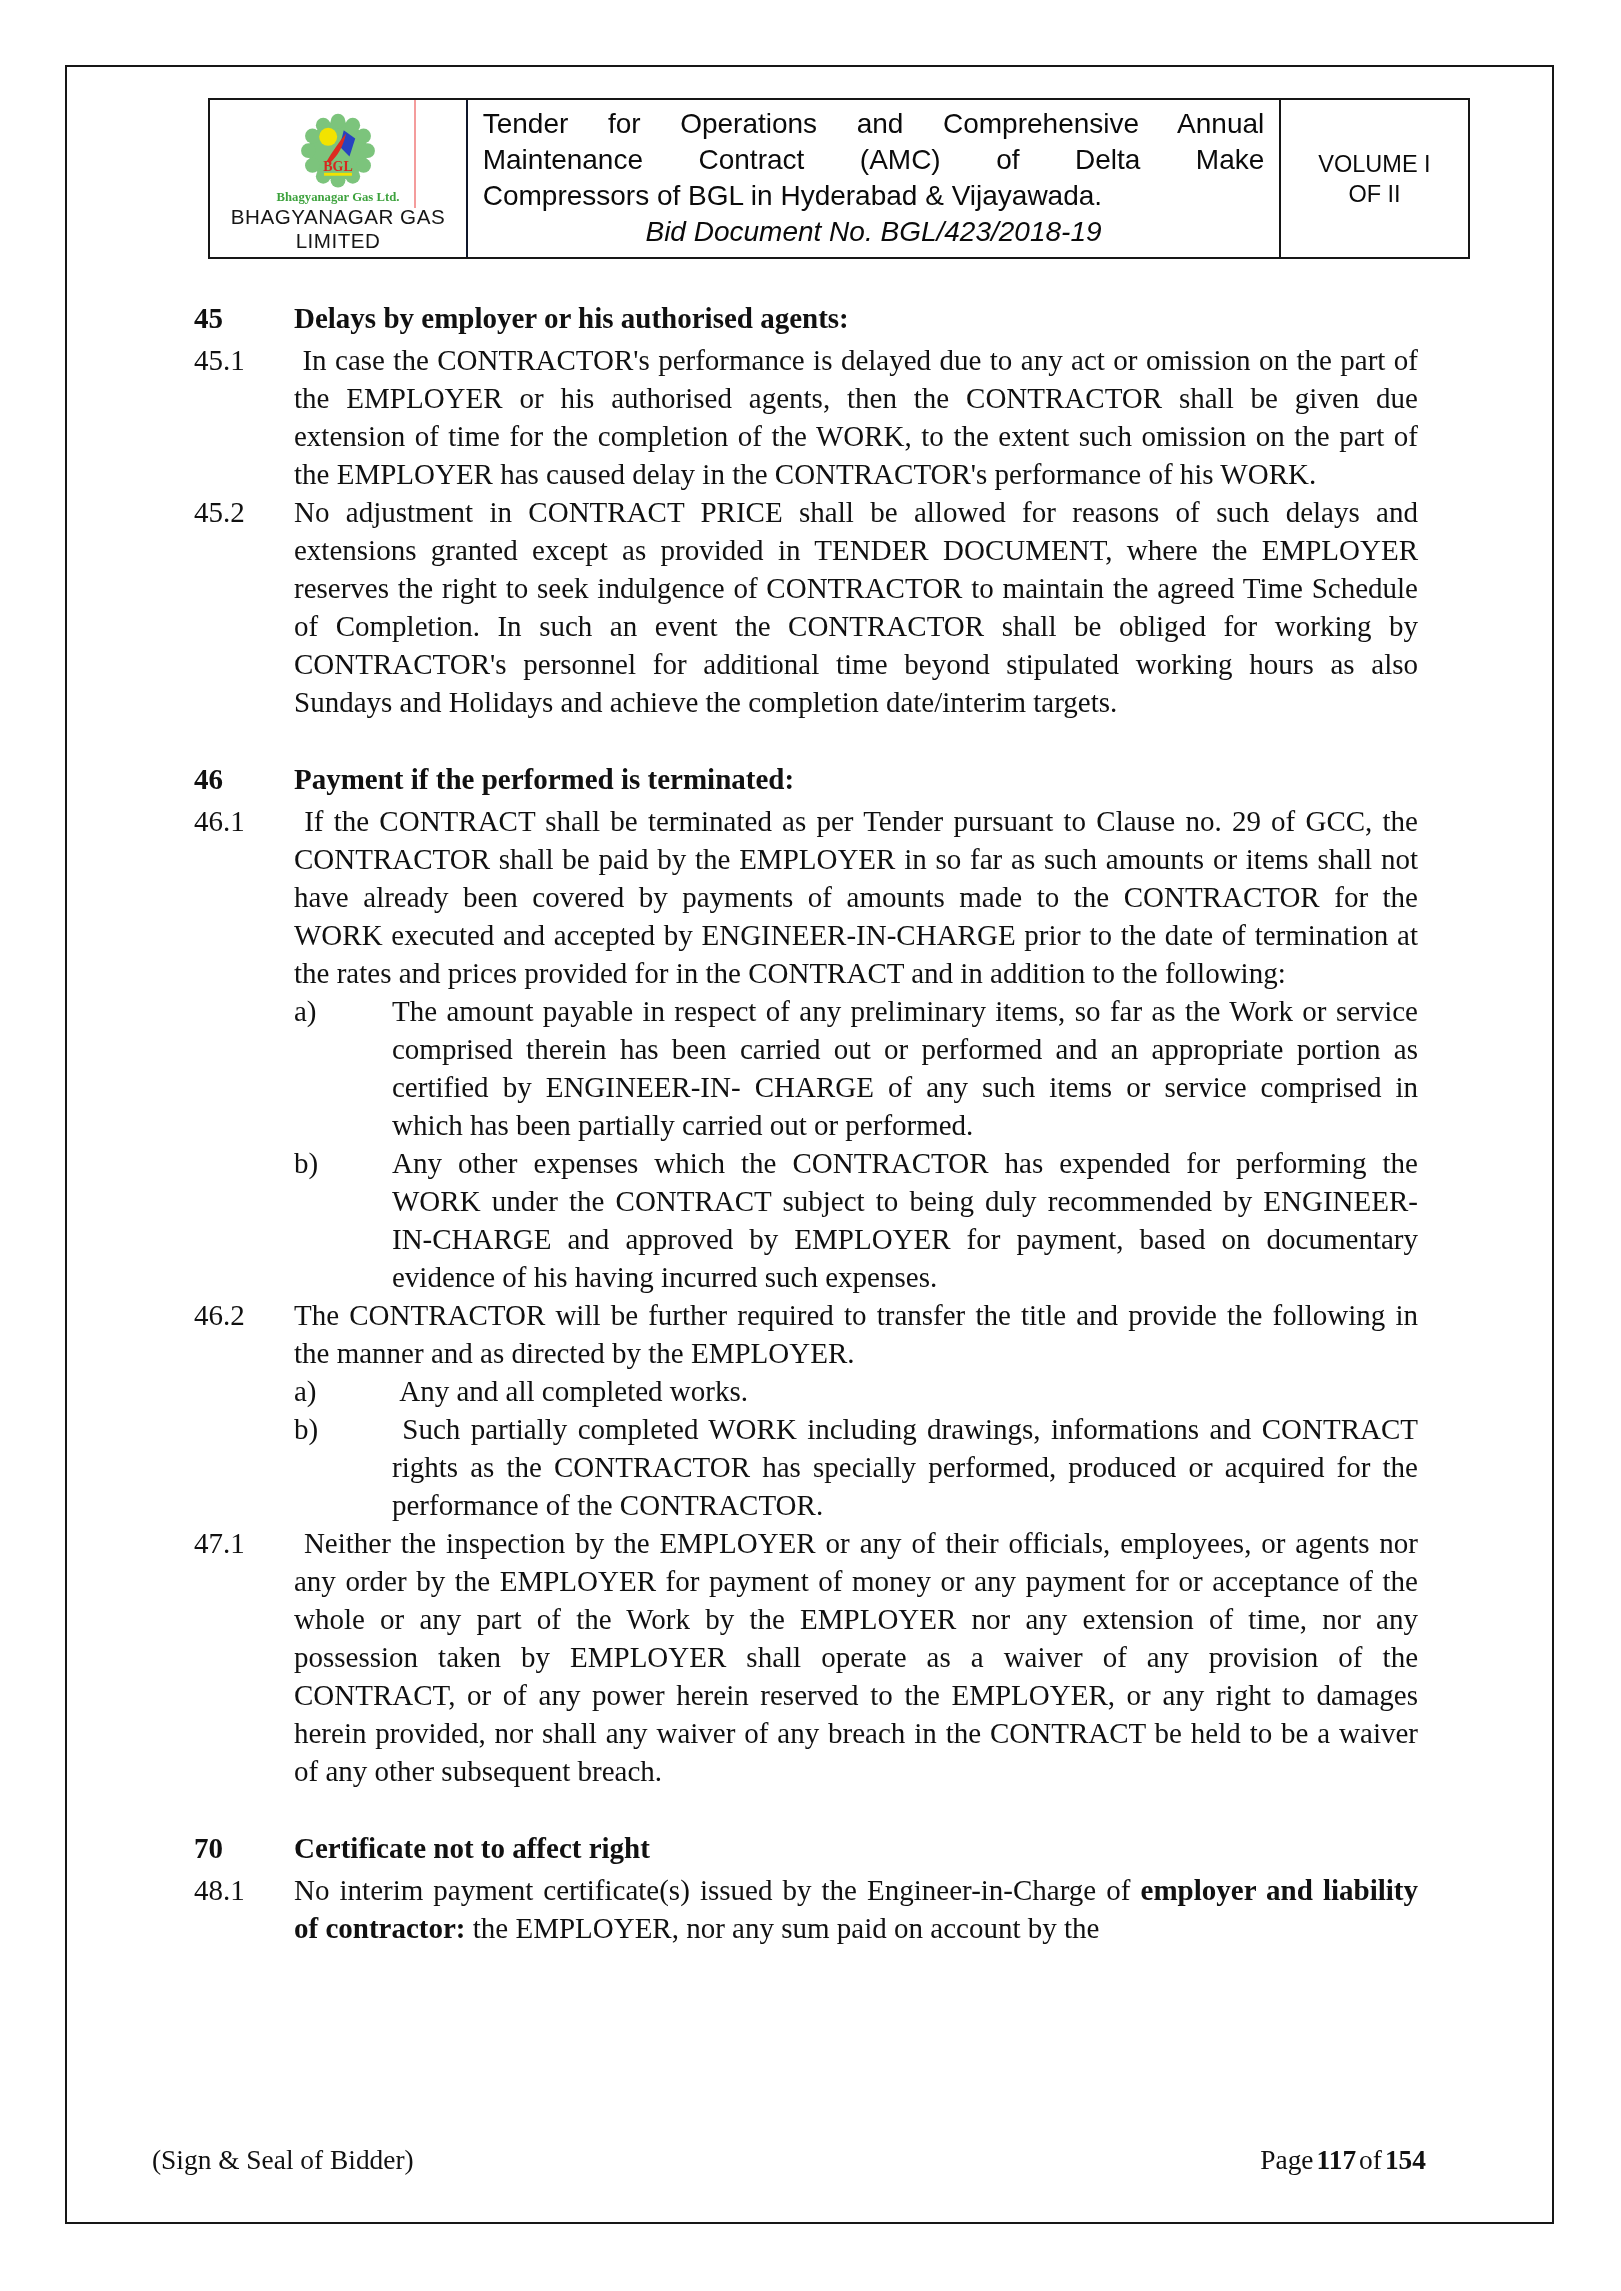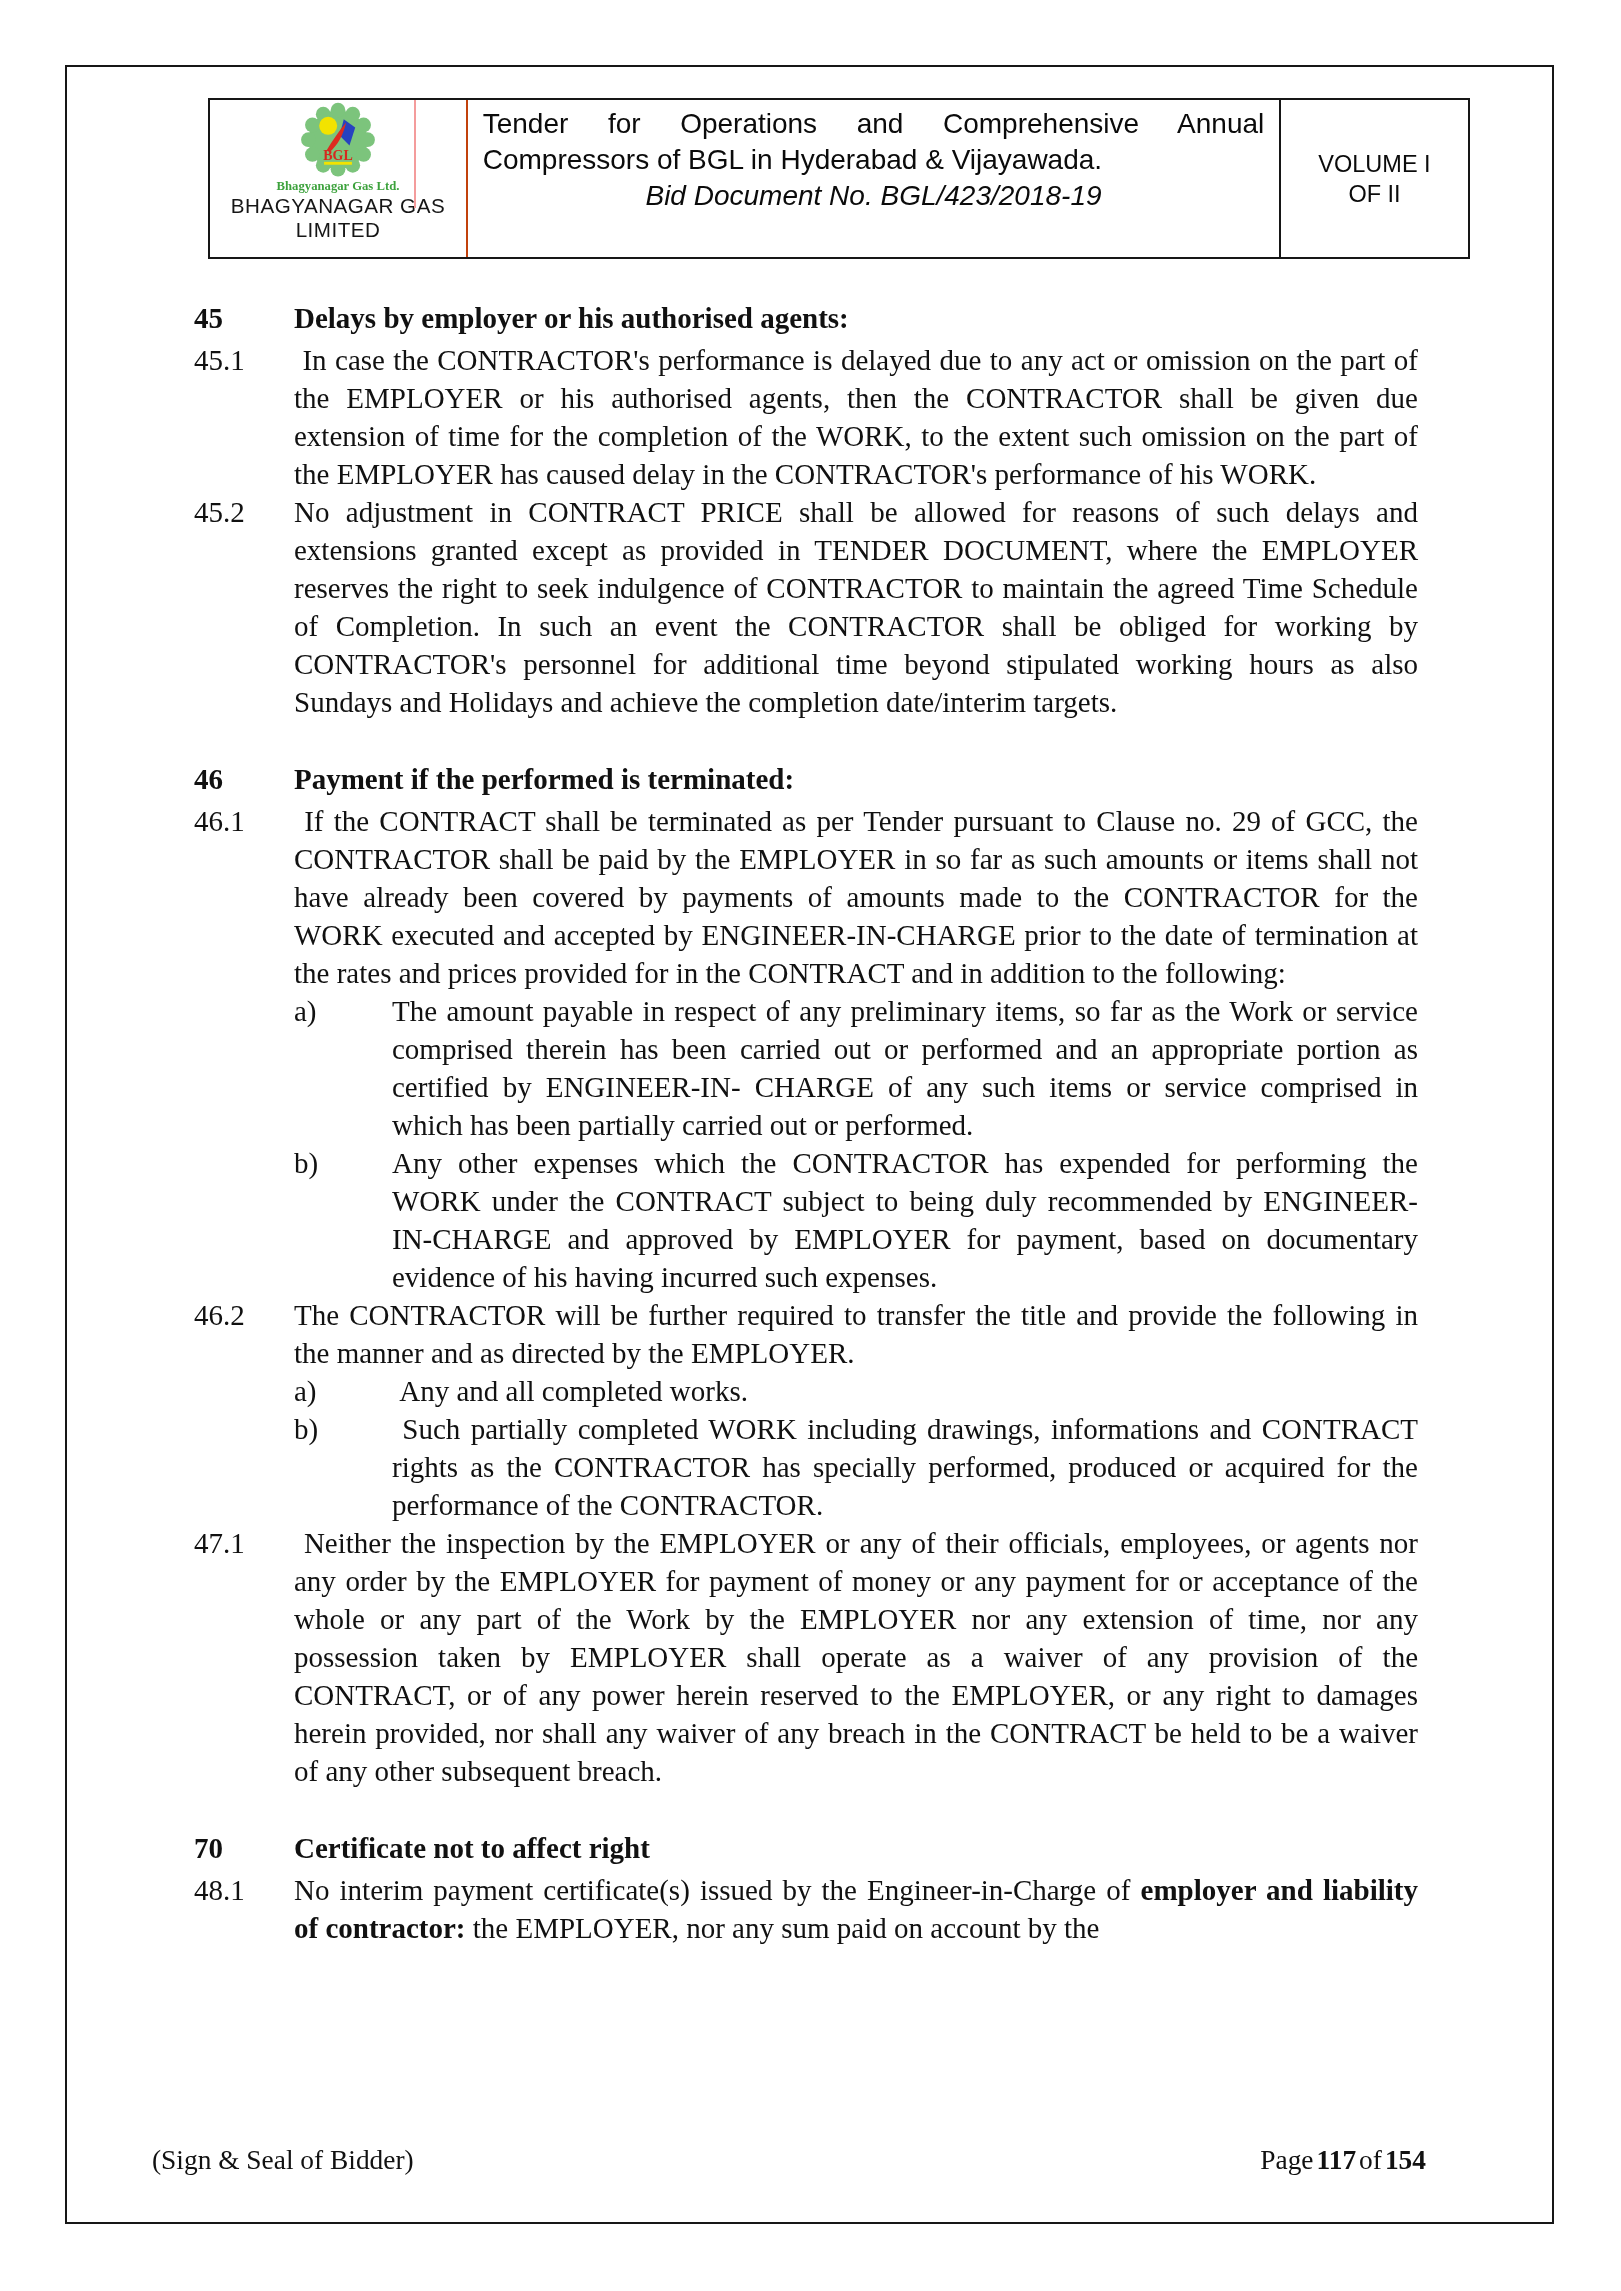--- a/index.html
+++ b/index.html
@@ -13,23 +13,23 @@
     border:2.9px solid #161616;
   }
   
   .header-table{
     position:absolute;left:208px;top:98px;width:1262px;height:161px;
     display:flex;border:2px solid #161616;box-sizing:border-box;
     font-family:"Liberation Sans", sans-serif;
   }
   .logo-cell{
     position:relative;width:258px;box-sizing:border-box;
-    border-right:2px solid #c2410c;
+    border-right:2px solid #0f172a;
     display:flex;flex-direction:column;align-items:center;
-    padding-top:2px;overflow:hidden;
+    padding-top:13px;overflow:hidden;
   }
   .logo-caption{
     font-family:"Liberation Serif", serif;font-weight:bold;
     font-size:12.7px;line-height:14.7px;margin-top:-4.9px;
   }
   .company-name{
     font-size:20.6px;line-height:24.5px;text-align:center;color:#161616;
     letter-spacing:0.5px;
   }
   .scan-line{
@@ -101,20 +101,21 @@
         <rect x="33" y="73" width="34" height="3.5" fill="#f2e300"></rect>
       </svg>
       <div class="logo-caption" style="color:#3da23d;">Bhagyanagar Gas Ltd.</div>
       <div class="company-name">BHAGYANAGAR GAS</div>
       <div class="company-name">LIMITED</div>
       <div class="scan-line"></div>
     </div>
 
     <div class="title-cell">
       <div class="title-line">Tender for Operations and Comprehensive Annual</div>
+      <div class="title-line">Maintenance Contract (AMC) of Delta Make</div>
       <div class="title-line plain">Compressors of BGL in Hyderabad &amp; Vijayawada.</div>
       <div class="title-line center">Bid Document No. BGL/423/2018-19</div>
     </div>
 
     <div class="volume-cell">
       <div>VOLUME I</div>
       <div>OF II</div>
     </div>
   </div>
 

